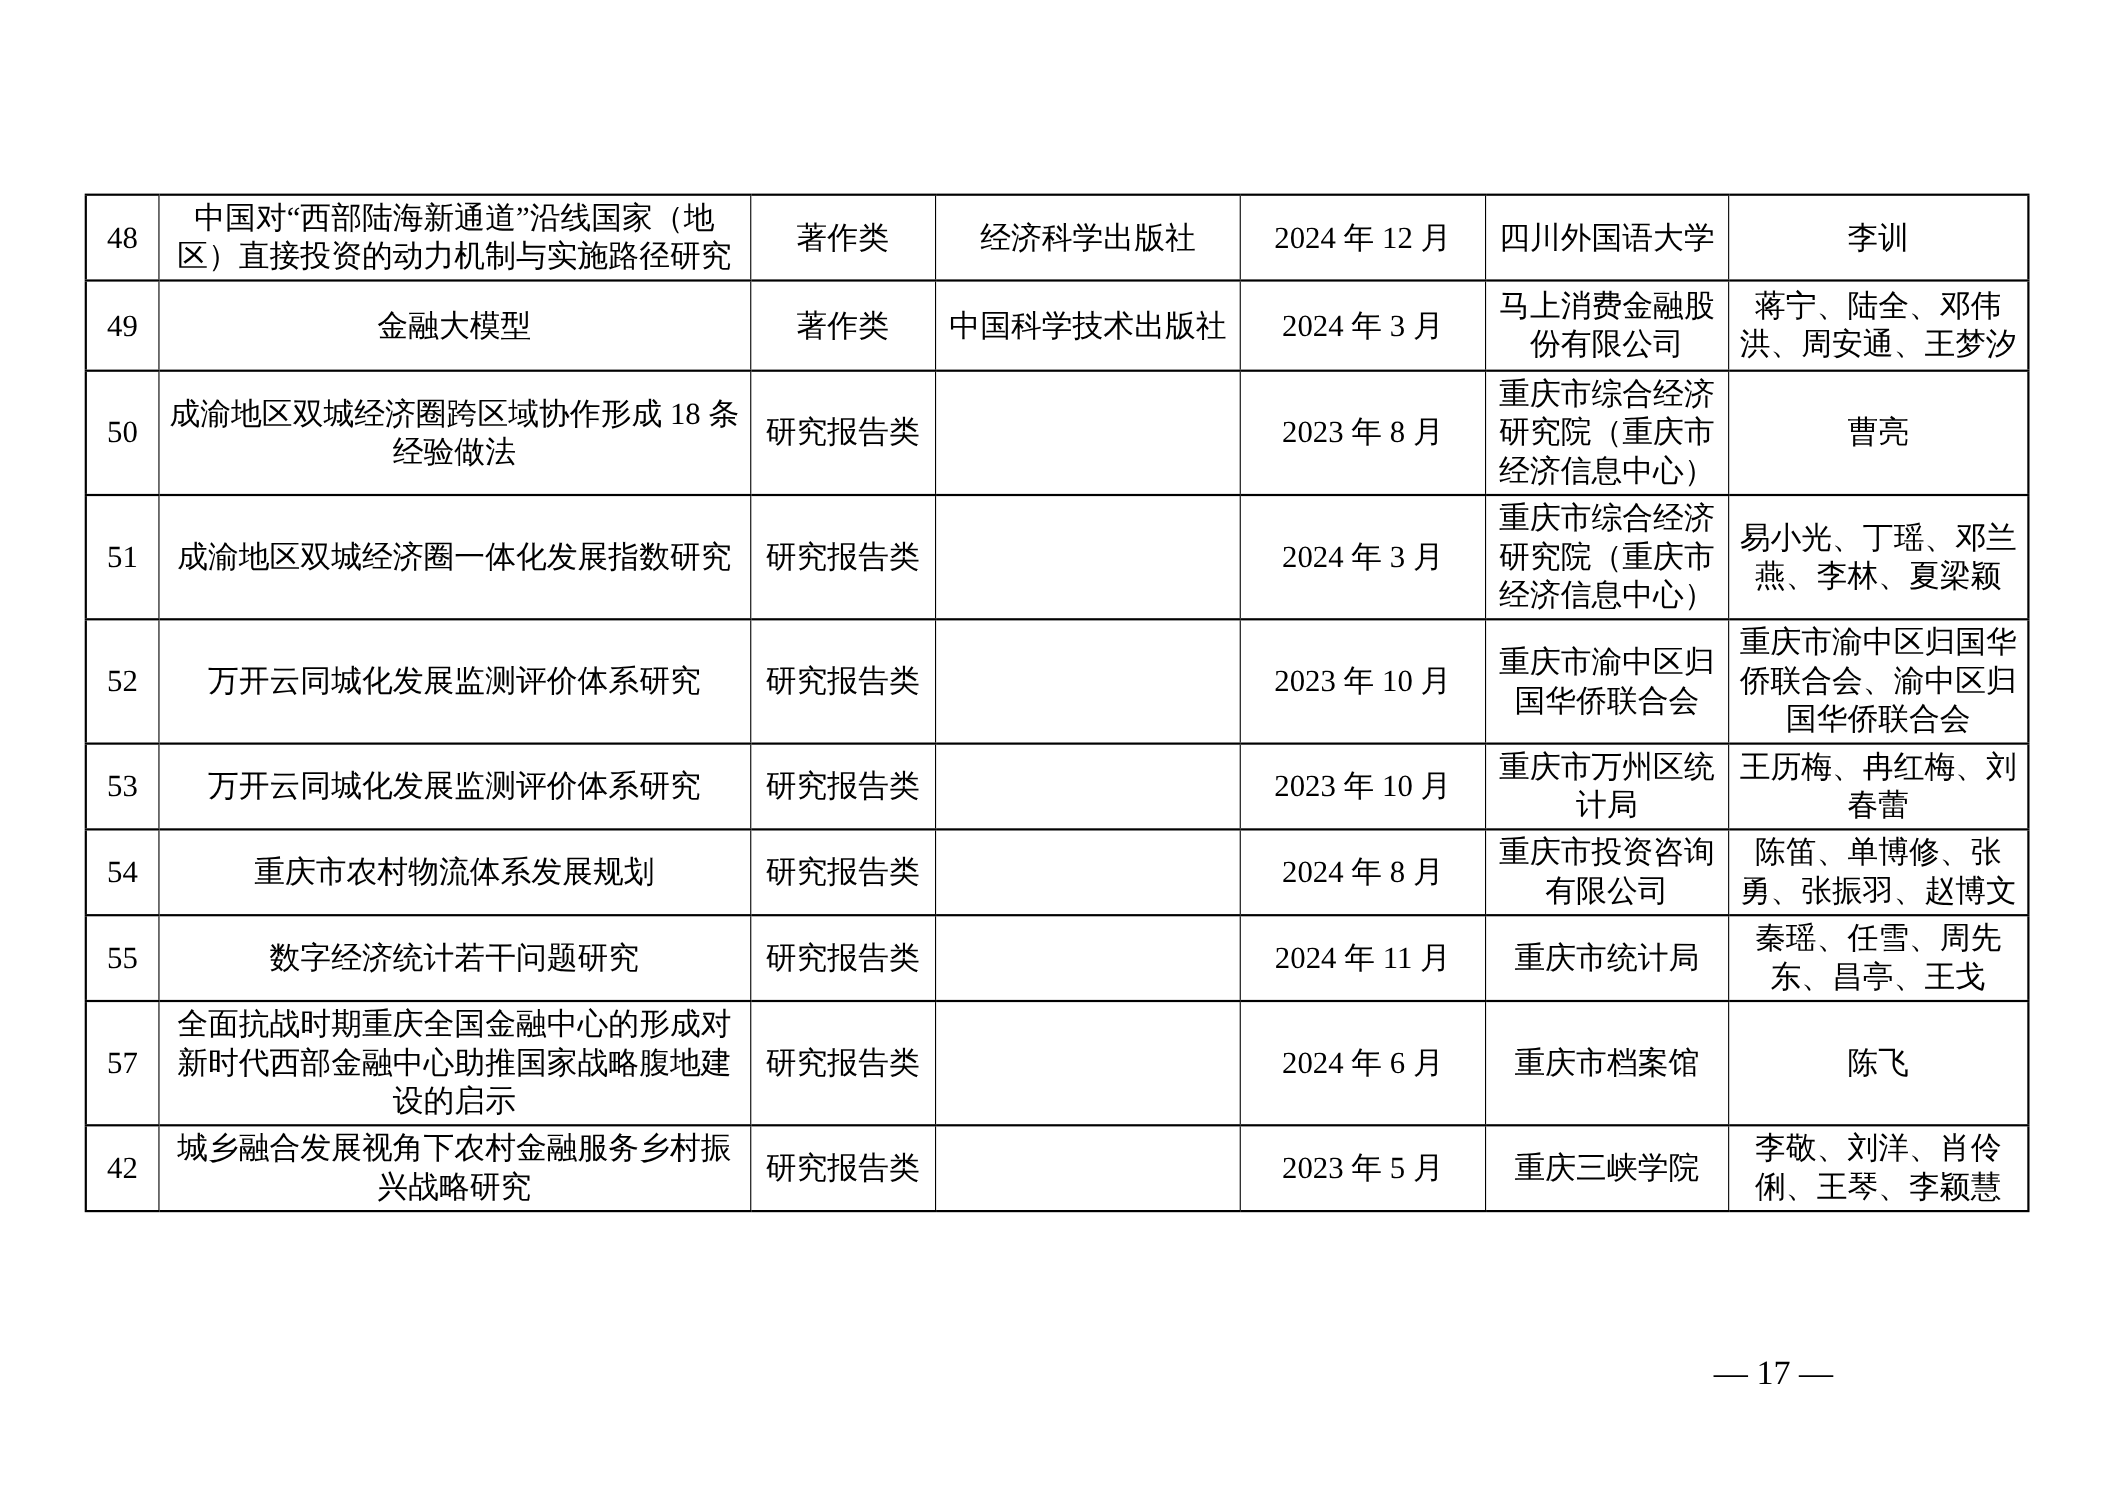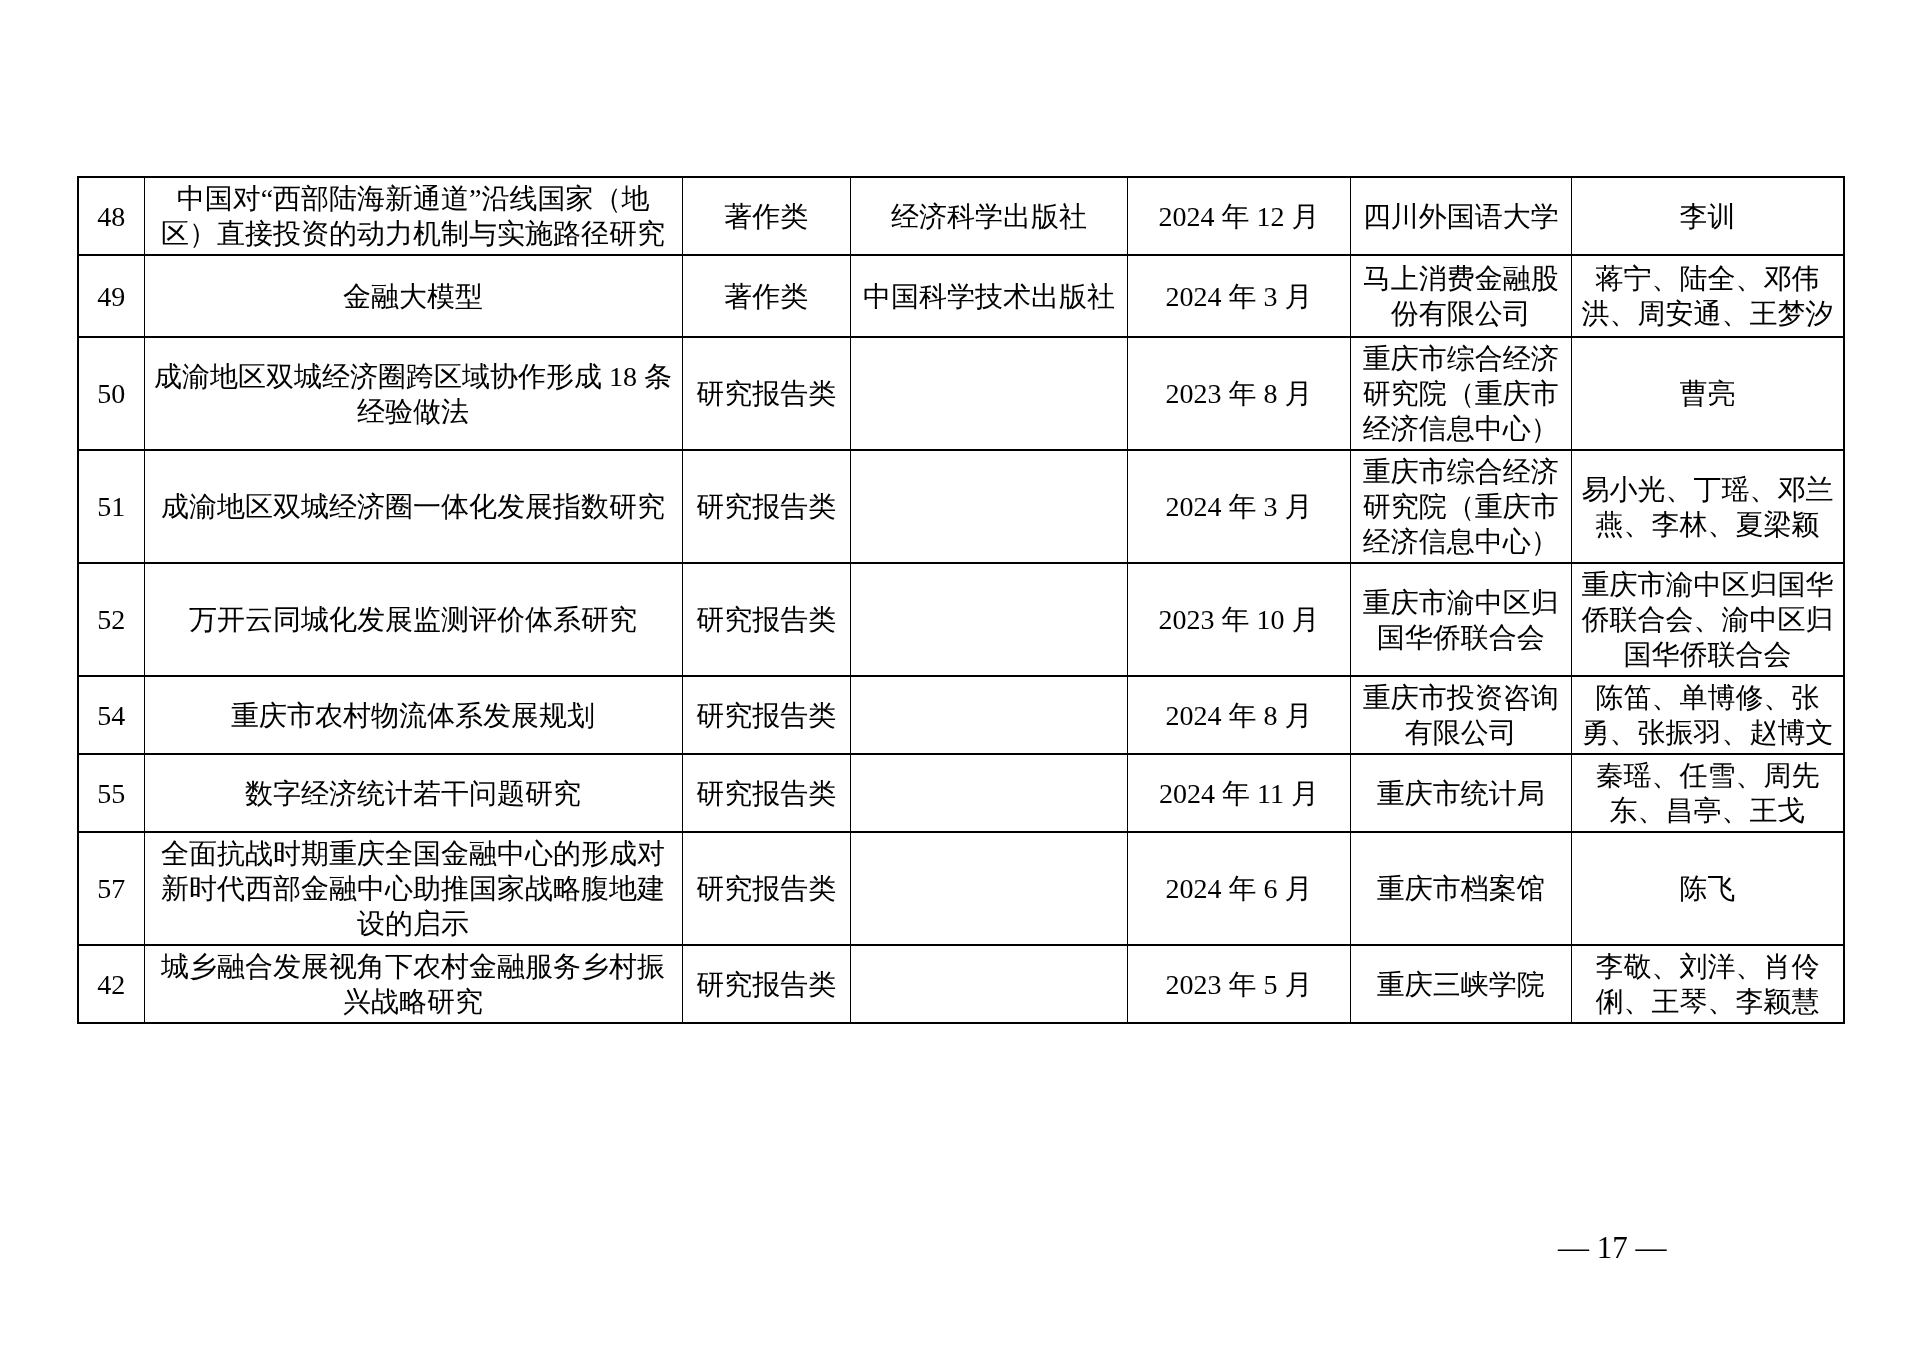--- a/index.html
+++ b/index.html
@@ -105,20 +105,29 @@
         <tr style="height: 102px;">
           <td class="c-no">52</td>
           <td class="c-title">万开云同城化发展监测评价体系研究</td>
           <td class="c-category">研究报告类</td>
           <td class="c-publisher"></td>
           <td class="c-date">2023 年 10 月</td>
           <td class="c-institution">重庆市渝中区归国华侨联合会</td>
           <td class="c-authors">重庆市渝中区归国华侨联合会、渝中区归国华侨联合会</td>
         </tr>
         <tr style="height: 72px;">
+          <td class="c-no">53</td>
+          <td class="c-title">万开云同城化发展监测评价体系研究</td>
+          <td class="c-category">研究报告类</td>
+          <td class="c-publisher"></td>
+          <td class="c-date">2023 年 10 月</td>
+          <td class="c-institution">重庆市万州区统计局</td>
+          <td class="c-authors">王历梅、冉红梅、刘春蕾</td>
+        </tr>
+        <tr style="height: 72px;">
           <td class="c-no">54</td>
           <td class="c-title">重庆市农村物流体系发展规划</td>
           <td class="c-category">研究报告类</td>
           <td class="c-publisher"></td>
           <td class="c-date">2024 年 8 月</td>
           <td class="c-institution">重庆市投资咨询有限公司</td>
           <td class="c-authors">陈笛、单博修、张勇、张振羽、赵博文</td>
         </tr>
         <tr style="height: 70px;">
           <td class="c-no">55</td>

